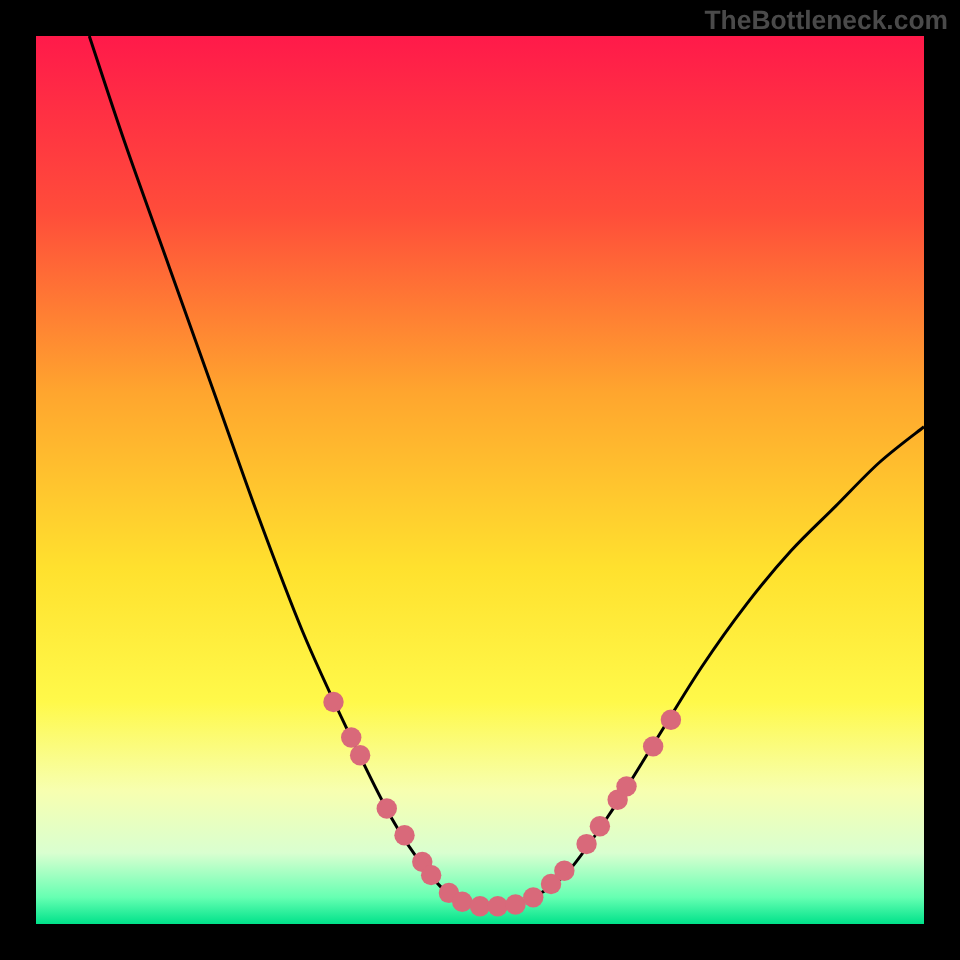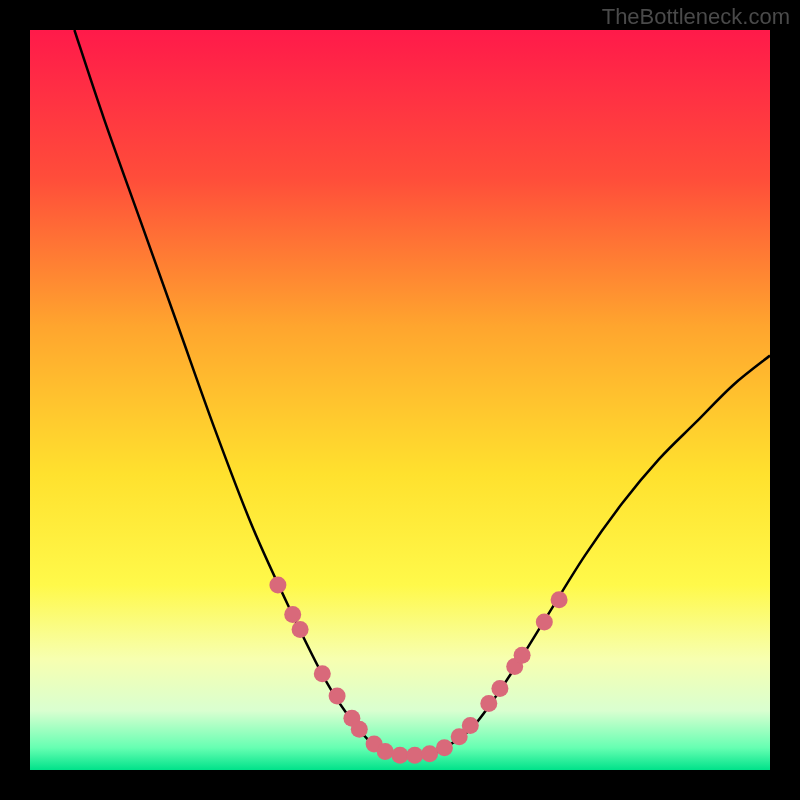--- a/index.html
+++ b/index.html
@@ -15,21 +15,21 @@
     height: 800px;
     background: #000000;
     position: relative;
   }
   .watermark {
     position: absolute;
     top: 4px;
     right: 10px;
     color: #4a4a4a;
     font-size: 22px;
-    font-weight: 400;
+    font-weight: 700;
     z-index: 10;
   }
   .plot-area {
     position: absolute;
     left: 30px;
     top: 30px;
     width: 740px;
     height: 740px;
   }
   .gradient-bg {

